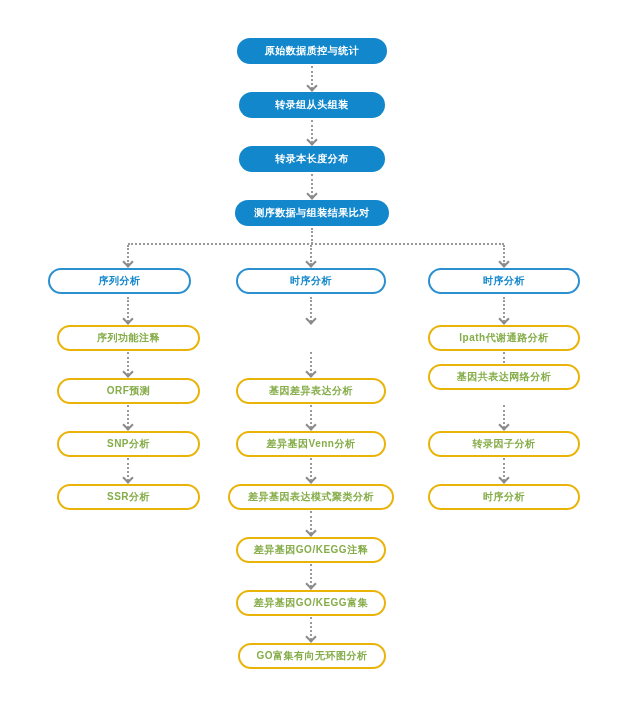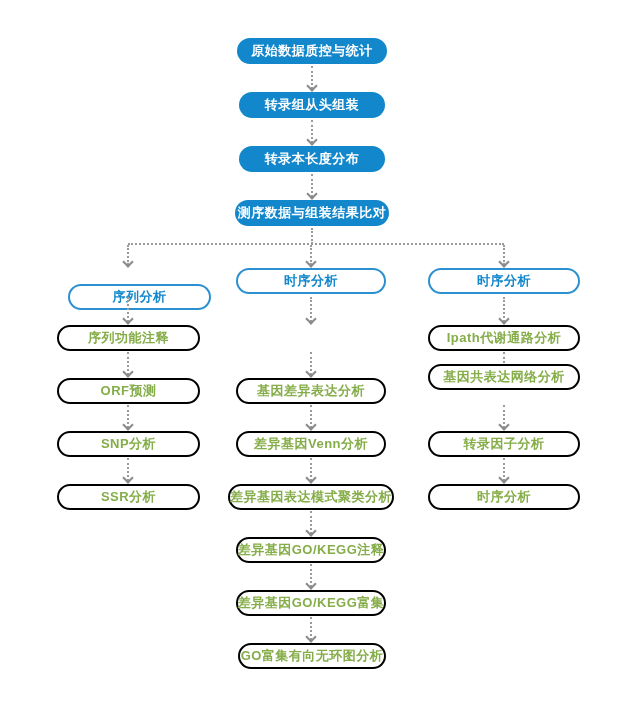--- a/index.html
+++ b/index.html
@@ -16,37 +16,37 @@
     overflow: hidden;
   }
   .node {
     position: absolute;
     height: 26px;
     border-radius: 13px;
     display: flex;
     align-items: center;
     justify-content: center;
     font-weight: bold;
-    font-size: 13px;
+    font-size: 10px;
     box-sizing: border-box;
     white-space: nowrap;
     letter-spacing: 0.5px;
   }
   .node.blue {
     background: #1287cb;
     color: #ffffff;
   }
   .node.pill {
     background: #ffffff;
     border: 2px solid #2a90cf;
     color: #1287cb;
   }
   .node.green {
     background: #ffffff;
-    border: 2px solid #000000;
+    border: 2px solid #eab308;
     color: #85ad49;
   }
   .varrow {
     position: absolute;
     width: 10px;
     display: flex;
     flex-direction: column;
     align-items: center;
   }
   .vline {
@@ -101,21 +101,21 @@
     </div>
   <div class="varrow" style="left:306px; top:245px; height:21px;">
       <i class="vline"></i>
       <i class="vhead"></i>
     </div>
   <div class="varrow" style="left:499px; top:245px; height:21px;">
       <i class="vline"></i>
       <i class="vhead"></i>
     </div>
 
-  <div class="node pill" style="left:68px;  top:268px; width:143px;margin-top:16px;">序列分析</div>
+  <div class="node pill" style="left:48px;  top:268px; width:143px;">序列分析</div>
   <div class="node pill" style="left:236px; top:268px; width:150px;">时序分析</div>
   <div class="node pill" style="left:428px; top:268px; width:152px;">时序分析</div>
 
   <div class="varrow" style="left:123px; top:297px; height:26px;">
       <i class="vline"></i>
       <i class="vhead"></i>
     </div>
   <div class="varrow" style="left:306px; top:297px; height:26px;">
       <i class="vline"></i>
       <i class="vhead"></i>

